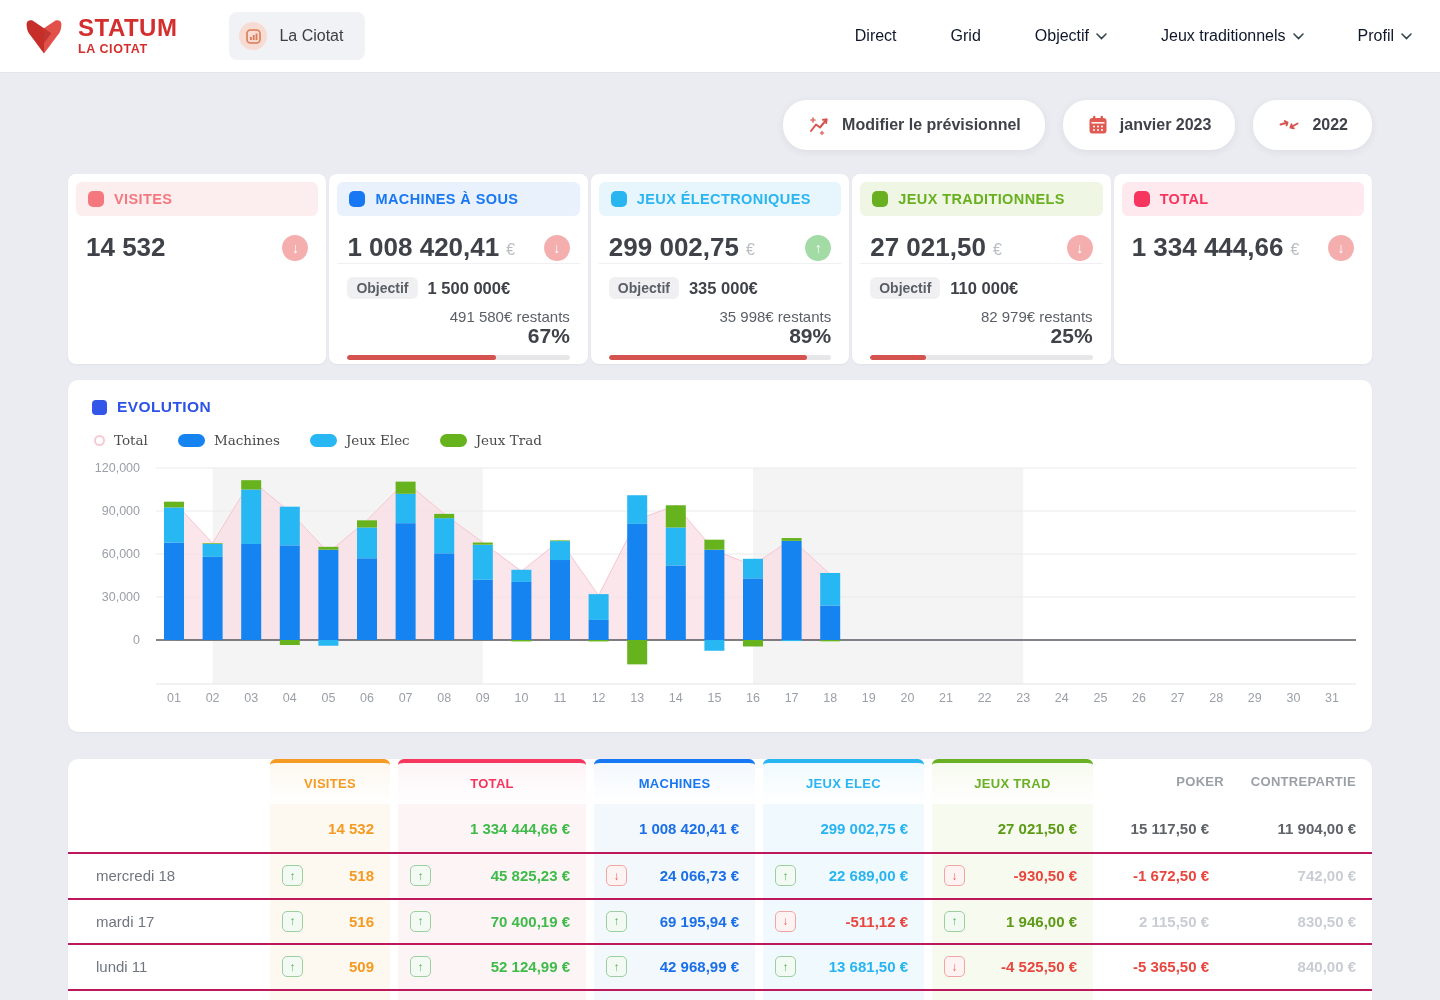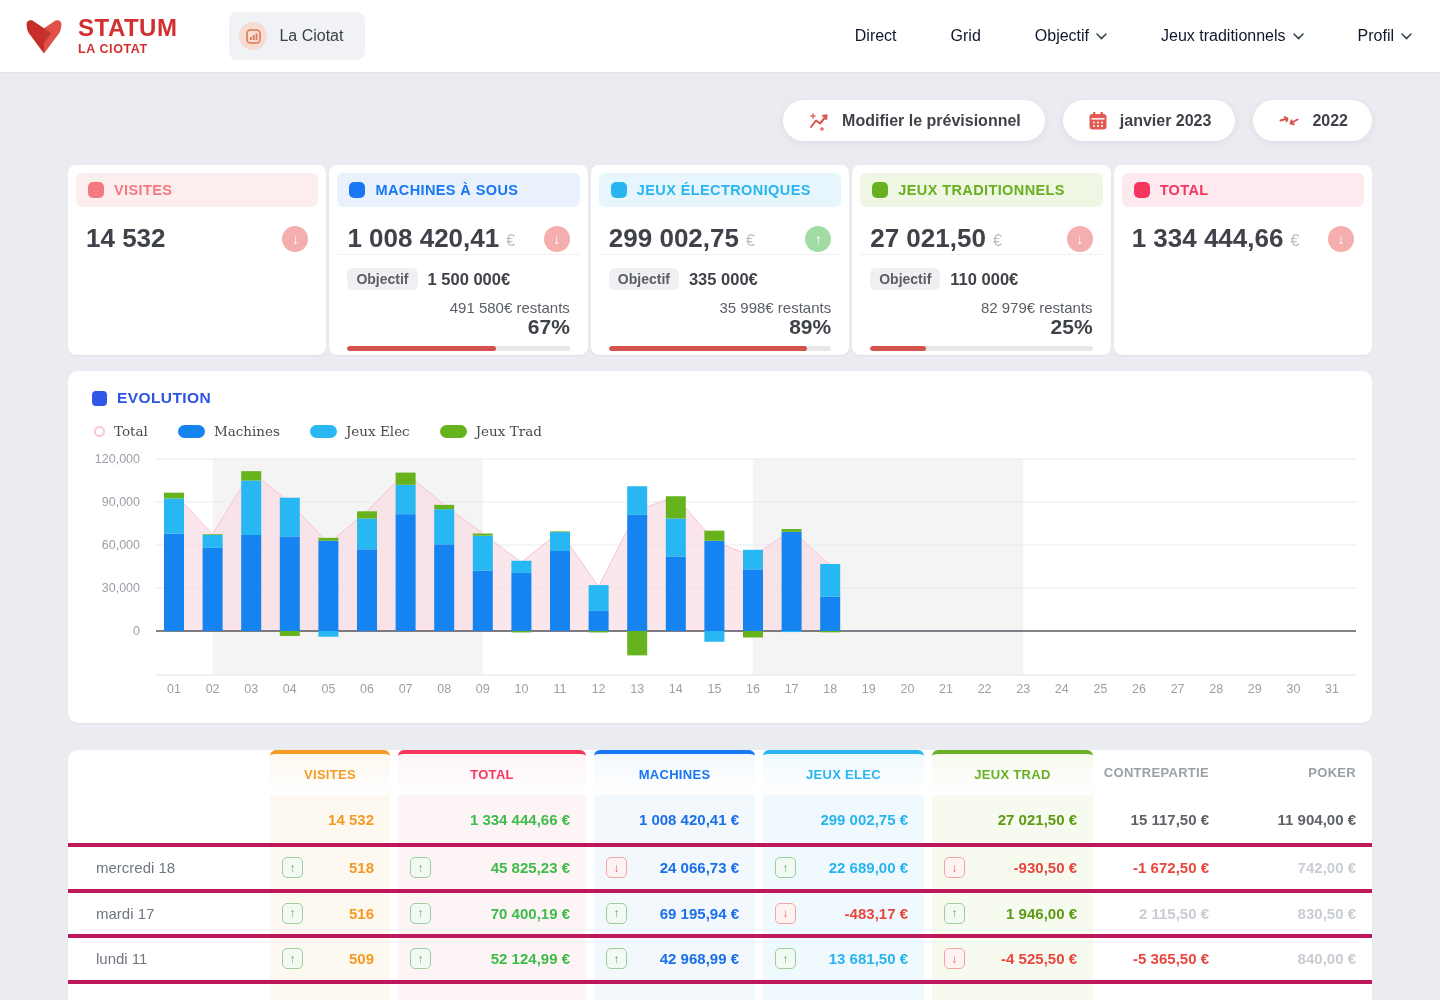--- a/index.html
+++ b/index.html
@@ -16,21 +16,21 @@
   .venue-chip { margin-left:52px; background:#F1F2F6; border-radius:8px; height:48px;
     display:flex; align-items:center; gap:12px; padding:0 22px 0 10px; cursor:pointer; }
   .venue-ico { width:28px; height:28px; border-radius:50%; background:#F7DCD3;
     display:flex; align-items:center; justify-content:center; }
   .venue-chip span.lbl { font-size:16px; color:#3C4043; }
   .nav { margin-left:auto; display:flex; align-items:center; gap:54px; }
   .nav-item { display:flex; align-items:center; gap:7px; font-size:16px; color:#0f172a; cursor:pointer; }
 
   
   .toolbar { margin:28px 68px 0; display:flex; justify-content:flex-end; gap:18px; }
-  .pill { background:#fff; border:none; border-radius:24px; height:41px; padding:0 24px;
+  .pill { background:#fff; border:none; border-radius:24px; height:50px; padding:0 24px;
     display:flex; align-items:center; gap:11px; font-size:16px; font-weight:700; color:#3F4349;
     box-shadow:0 2px 8px rgba(40,45,80,.07); cursor:pointer; font-family:inherit; }
 
   
   .kpi-row { margin:24px 68px 0; display:flex; gap:3px; height:190px; }
   .kpi-card { flex:1; background:#fff; border-radius:8px; box-shadow:0 1px 2px rgba(25,30,60,.05);
     padding:8px; display:flex; flex-direction:column; }
   .kpi-band { border-radius:6px; padding:9px 12px; display:flex; align-items:center; gap:10px; }
   .kpi-sq { width:16px; height:16px; border-radius:5px; }
   .kpi-label { font-size:14.5px; font-weight:700; letter-spacing:.4px; }
@@ -68,21 +68,21 @@
   
   .table-panel { margin:27px 68px 0; background:#fff; border-radius:10px 10px 0 0;
     box-shadow:0 1px 2px rgba(25,30,60,.05); overflow:hidden; height:260px; }
   .t-row { display:flex; align-items:stretch; }
   .t-cell { display:flex; align-items:center; justify-content:flex-end; padding-right:16px;
     font-size:15px; font-weight:700; position:relative; }
   .t-gap { background:#fff; }
   .t-head .t-cell { font-size:13px; letter-spacing:.3px; justify-content:center; padding-right:0; }
   .t-head { height:45px; }
   .t-totals { height:48px; }
-  .t-data { height:45.5px; border-top:4px solid #be185d;justify-content:flex-end; }
+  .t-data { height:45.5px; border-top:2px solid #be185d;justify-content:flex-end; }
   .day-cell { justify-content:flex-start !important; padding-left:28px; font-weight:400 !important;
     color:#6F7680; font-size:15px; }
   .plain-head { color:#9AA0A6 !important; justify-content:flex-end !important; padding-right:16px !important; }
   .badge { position:absolute; left:12px; width:21px; height:21px; border-radius:5px;
     display:flex; align-items:center; justify-content:center; font-size:11.5px; font-weight:700; }
   .badge.up { color:#4CAF50; border:1.5px solid #9CCf9E; background:#F3FAF3; }
   .badge.down { color:#EF5350; border:1.5px solid #F2A6A4; background:#FEF3F3; }
   .t-visites{color:#F59A23!important} .t-money-green{color:#3FBB4A!important}
   .t-machines{color:#1B6FE8!important} .t-elec{color:#29B3F0!important}
   .t-trad{color:#5C9A16!important} .t-negative{color:#E8473F!important}
@@ -407,22 +407,22 @@
       <div class="t-cell" style="width: 202px; flex: 0 0 202px;"></div>
       <div class="t-cell" style="width: 120px; flex: 0 0 120px; background: linear-gradient(rgb(253, 248, 240) 0%, rgb(255, 255, 255) 100%); border-top: 4px solid rgb(245, 154, 35); border-radius: 6px 6px 0px 0px; color: rgb(245, 154, 35);">VISITES</div>
       <div class="t-gap" style="flex: 0 0 8px;"></div>
       <div class="t-cell" style="width: 188px; flex: 0 0 188px; background: linear-gradient(rgb(253, 244, 246) 0%, rgb(255, 255, 255) 100%); border-top: 4px solid rgb(246, 54, 95); border-radius: 6px 6px 0px 0px; color: rgb(246, 54, 95);">TOTAL</div>
       <div class="t-gap" style="flex: 0 0 8px;"></div>
       <div class="t-cell" style="width: 161px; flex: 0 0 161px; background: linear-gradient(rgb(243, 248, 253) 0%, rgb(255, 255, 255) 100%); border-top: 4px solid rgb(24, 119, 242); border-radius: 6px 6px 0px 0px; color: rgb(24, 119, 242);">MACHINES</div>
       <div class="t-gap" style="flex: 0 0 8px;"></div>
       <div class="t-cell" style="width: 161px; flex: 0 0 161px; background: linear-gradient(rgb(240, 250, 254) 0%, rgb(255, 255, 255) 100%); border-top: 4px solid rgb(41, 181, 240); border-radius: 6px 6px 0px 0px; color: rgb(41, 181, 240);">JEUX ELEC</div>
       <div class="t-gap" style="flex: 0 0 8px;"></div>
       <div class="t-cell" style="width: 161px; flex: 0 0 161px; background: linear-gradient(rgb(247, 250, 239) 0%, rgb(255, 255, 255) 100%); border-top: 4px solid rgb(106, 176, 36); border-radius: 6px 6px 0px 0px; color: rgb(106, 176, 36);">JEUX TRAD</div>
+      <div class="t-cell plain-head" style="width: 147px; flex: 0 0 147px;">POKER</div>
       <div class="t-cell plain-head" style="width: 132px; flex: 0 0 132px;">CONTREPARTIE</div>
-      <div class="t-cell plain-head" style="width: 147px; flex: 0 0 147px;">POKER</div>
     </div>
     <div class="t-row t-totals">
       <div class="t-cell day-cell" style="width: 202px; flex: 0 0 202px;"></div>
       <div class="t-cell" style="width: 120px; flex: 0 0 120px; background: rgb(253, 248, 240);">
         <span class="t-visites">14 532</span>
       </div>
       <div class="t-gap" style="flex: 0 0 8px;"></div>
       <div class="t-cell" style="width: 188px; flex: 0 0 188px; background: rgb(253, 244, 246);">
         <span class="t-money-green">1 334 444,66 €</span>
       </div>
@@ -490,21 +490,21 @@
         <span class="t-money-green">70 400,19 €</span>
       </div>
       <div class="t-gap" style="flex: 0 0 8px;"></div>
       <div class="t-cell" style="width: 161px; flex: 0 0 161px; background: rgb(243, 248, 253);">
         <span class="badge up">↑</span>
         <span class="t-machines">69 195,94 €</span>
       </div>
       <div class="t-gap" style="flex: 0 0 8px;"></div>
       <div class="t-cell" style="width: 161px; flex: 0 0 161px; background: rgb(240, 250, 254);">
         <span class="badge down">↓</span>
-        <span class="t-negative">-483,17 €</span>
+        <span class="t-negative">-511,12 €</span>
       </div>
       <div class="t-gap" style="flex: 0 0 8px;"></div>
       <div class="t-cell" style="width: 161px; flex: 0 0 161px; background: rgb(247, 250, 239);">
         <span class="badge up">↑</span>
         <span class="t-trad">1 946,00 €</span>
       </div>
       <div class="t-cell" style="width: 132px; flex: 0 0 132px;">
         <span class="t-muted">2 115,50 €</span>
       </div>
       <div class="t-cell" style="width: 147px; flex: 0 0 147px;">

